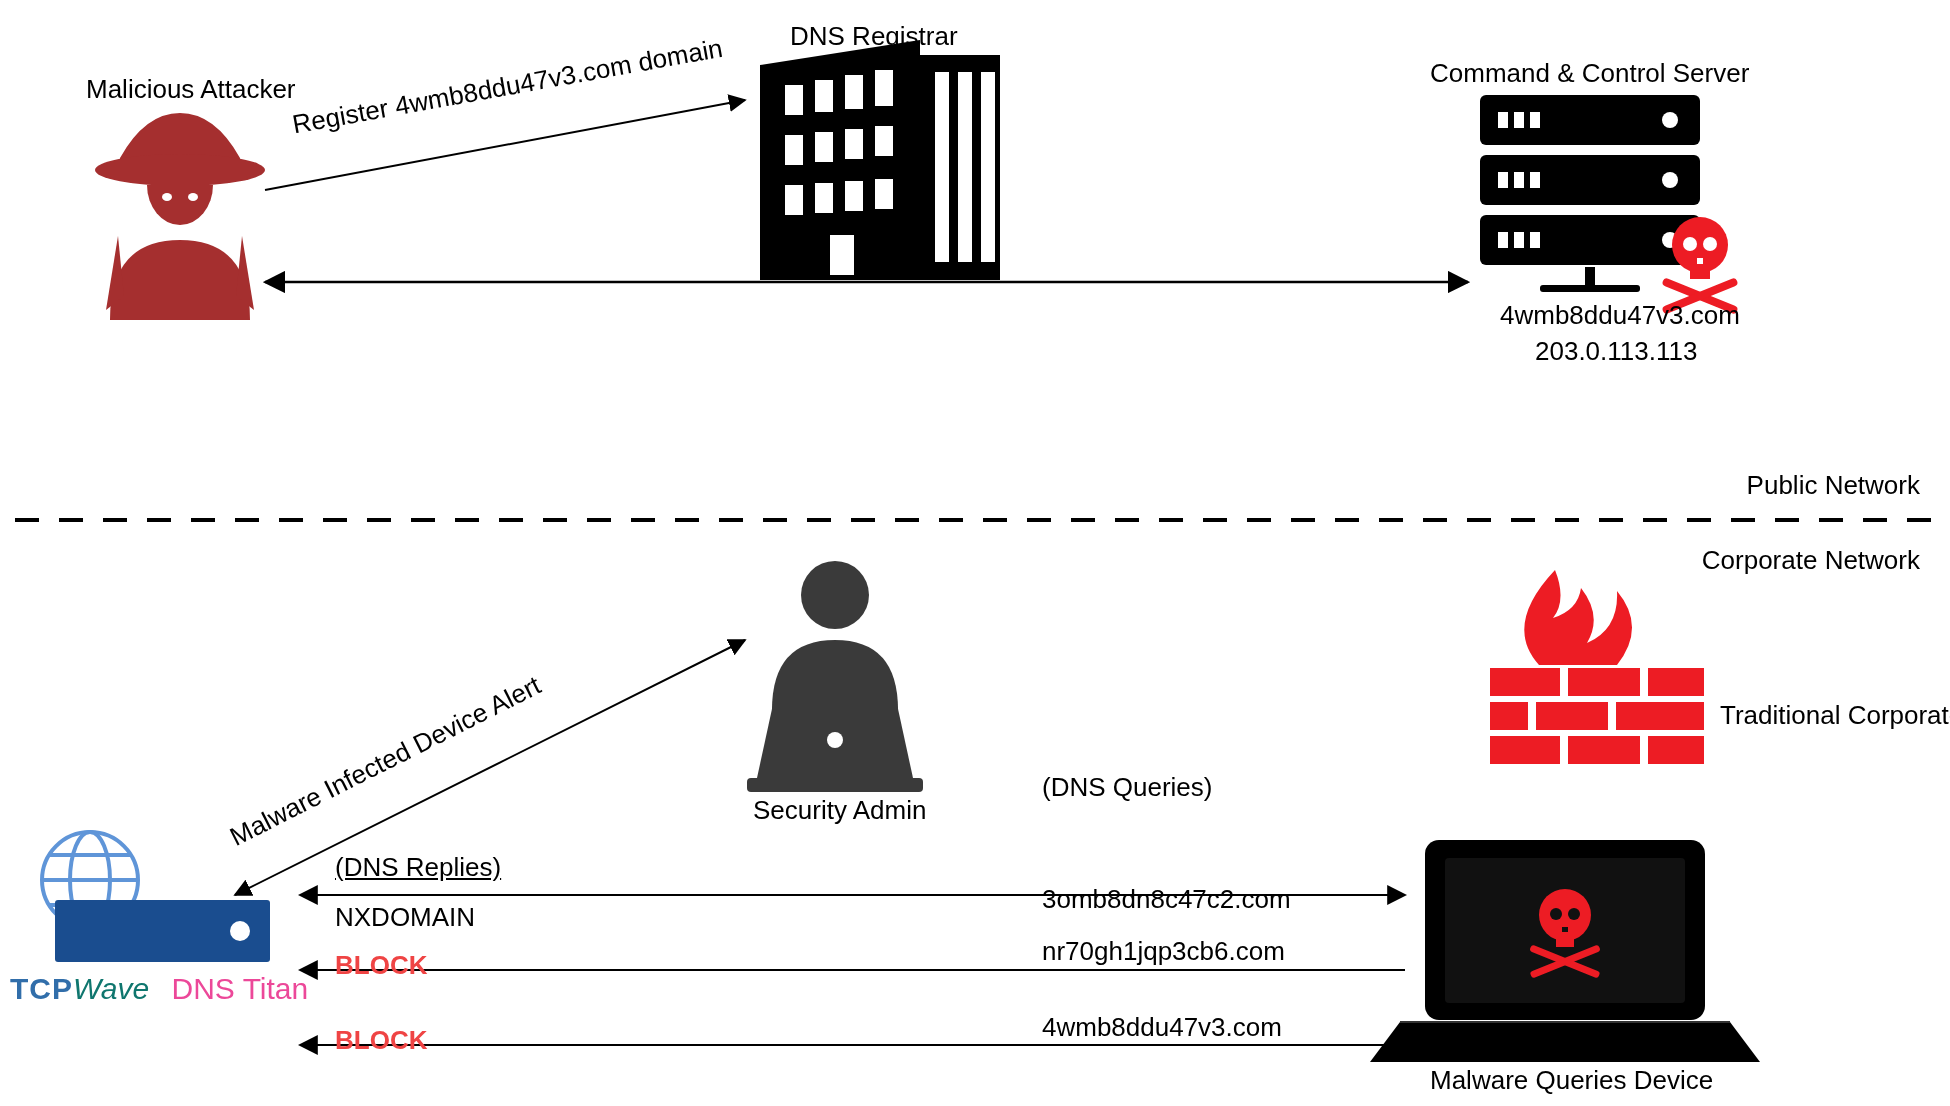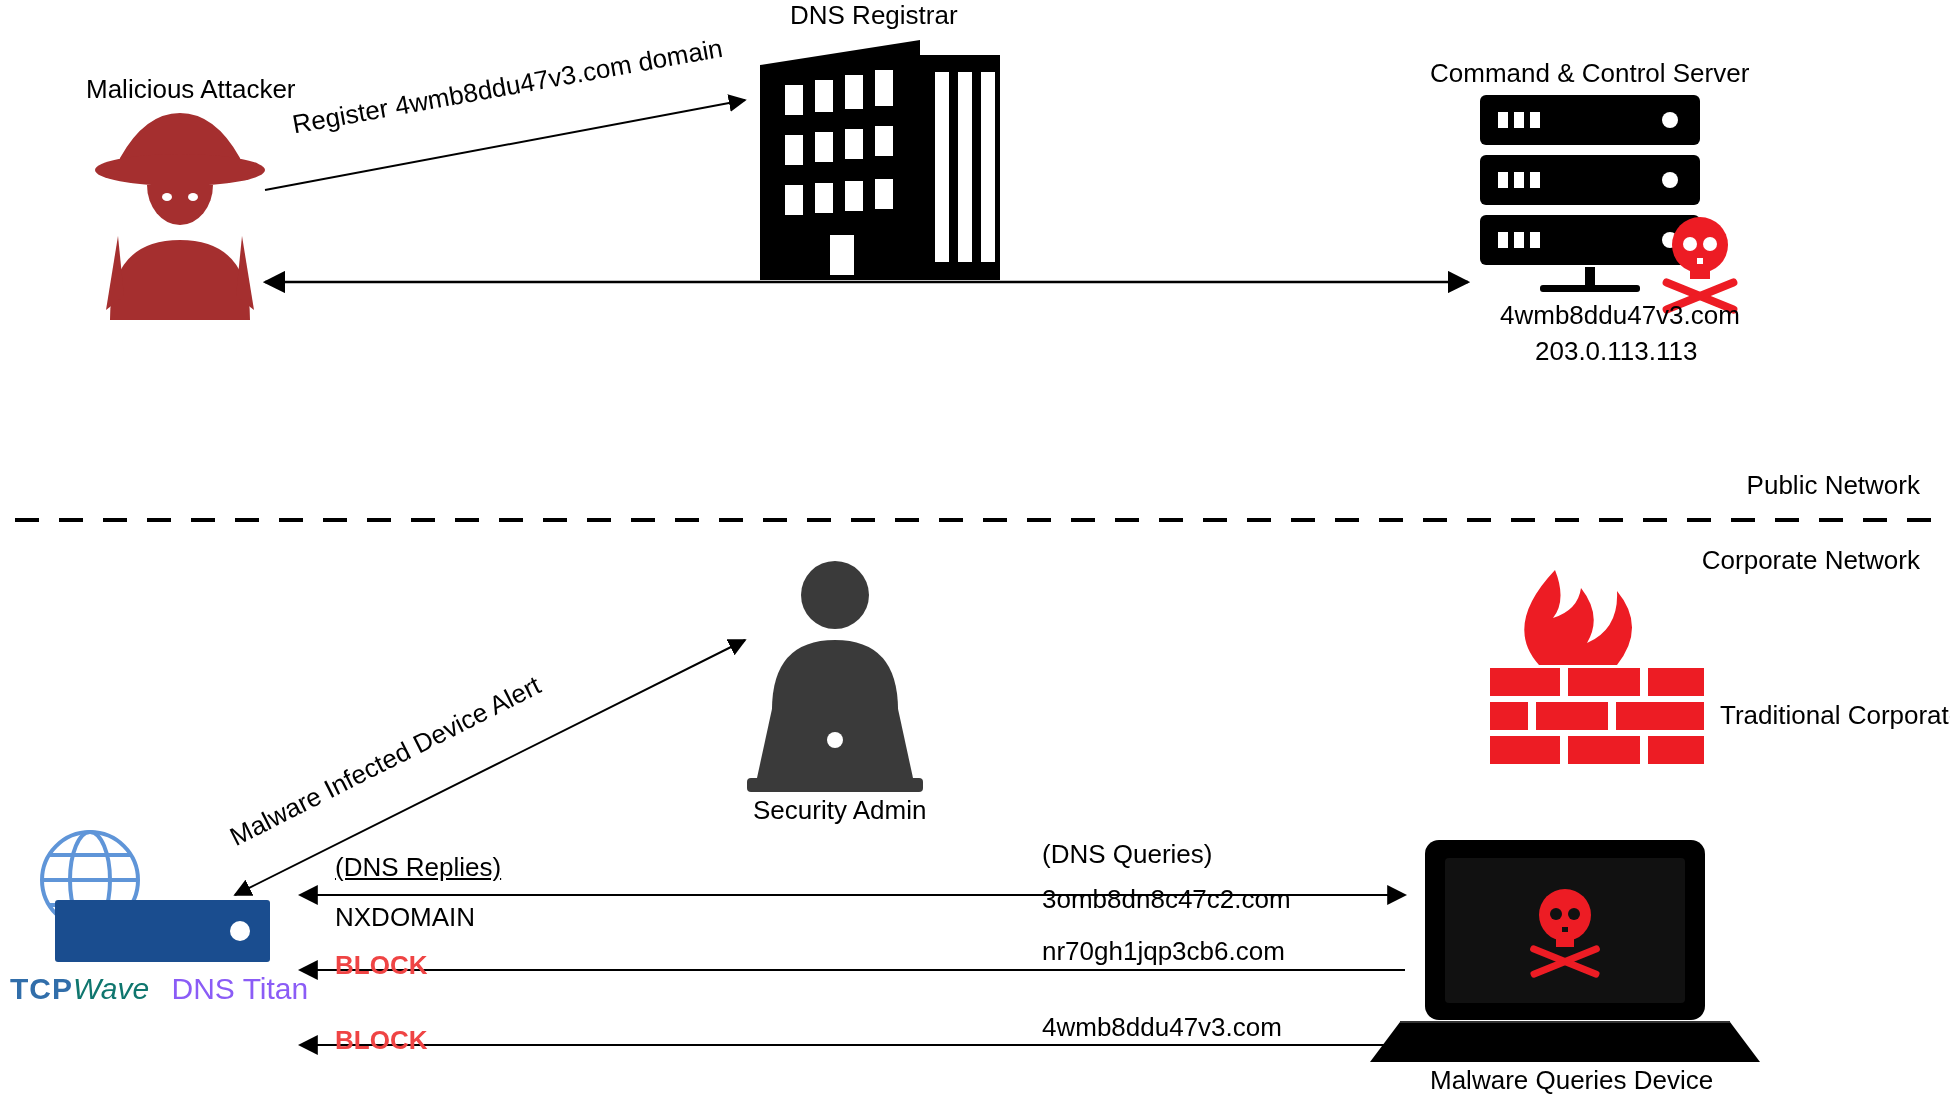--- a/index.html
+++ b/index.html
@@ -171,41 +171,41 @@
   <line x1="235" y1="895" x2="745" y2="640" stroke="#000" stroke-width="2" marker-start="url(#ah)" marker-end="url(#ah)"></line>
 
   <line x1="300" y1="895" x2="1405" y2="895" stroke="#000" stroke-width="2.2" marker-start="url(#ah)" marker-end="url(#ah)"></line>
 
   <line x1="300" y1="970" x2="1405" y2="970" stroke="#000" stroke-width="2.2" marker-start="url(#ah)"></line>
 
   <line x1="300" y1="1045" x2="1405" y2="1045" stroke="#000" stroke-width="2.2" marker-start="url(#ah)"></line>
 </svg>
 
 <div class="label" style="left:86px; top:74px;">Malicious Attacker</div>
-<div class="label" style="left:790px; top:0;text-align:center;">DNS Registrar</div>
+<div class="label" style="left:790px; top:21px;text-align:center;">DNS Registrar</div>
 <div class="label" style="left:1430px; top:58px;">Command &amp; Control Server</div>
 <div class="label" style="left:1500px; top:300px;">4wmb8ddu47v3.com</div>
 <div class="label" style="left:1535px; top:336px;">203.0.113.113</div>
 
 <div class="label" style="right:30px; top:470px;">Public Network</div>
 <div class="label" style="right:30px; top:545px;margin-left:32px;">Corporate Network</div>
 
 <div class="label" style="left:753px; top:795px;">Security Admin</div>
 <div class="label" style="left:1720px; top:700px; font-size:26px;">Traditional Corporate Firewall</div>
 <div class="label" style="left:1430px; top:1065px;">Malware Queries Device</div>
 
 <div class="label" style="left:10px; top:972px; font-size:30px;">
   <span style="color:#316eaa; font-weight:600; letter-spacing:1px;">TCP</span><span style="color:#0f766e; font-weight:400; font-style:italic;">Wave</span>
-  <span style="margin-left:14px; font-size:30px; color:#8b5cf6;">DNS Titan</span>
+  <span style="margin-left:14px; font-size:30px; color:#ec4899;">DNS Titan</span>
 </div>
 
 <div class="label" style="left:290px; top:110px; transform:rotate(-10.2deg); transform-origin:left top;">Register 4wmb8ddu47v3.com domain</div>
 <div class="label" style="left:225px; top:825px; transform:rotate(-26.8deg); transform-origin:left top;">Malware Infected Device Alert</div>
 
 <div class="label" style="left:335px; top:852px;text-decoration:underline;">(DNS Replies)</div>
 <div class="label" style="left:335px; top:902px;">NXDOMAIN</div>
 <div class="label red-text" style="left:335px; top:950px;">BLOCK</div>
 <div class="label red-text" style="left:335px; top:1025px;">BLOCK</div>
 
-<div class="label" style="left:1042px; top:839px;text-align:right;">(DNS Queries)</div>
+<div class="label" style="left:1042px; top:772px;text-align:right;">(DNS Queries)</div>
 <div class="label" style="left:1042px; top:884px;">3omb8dn8c47c2.com</div>
 <div class="label" style="left:1042px; top:936px;">nr70gh1jqp3cb6.com</div>
 <div class="label" style="left:1042px; top:1012px;">4wmb8ddu47v3.com</div>
 
 </body></html>

